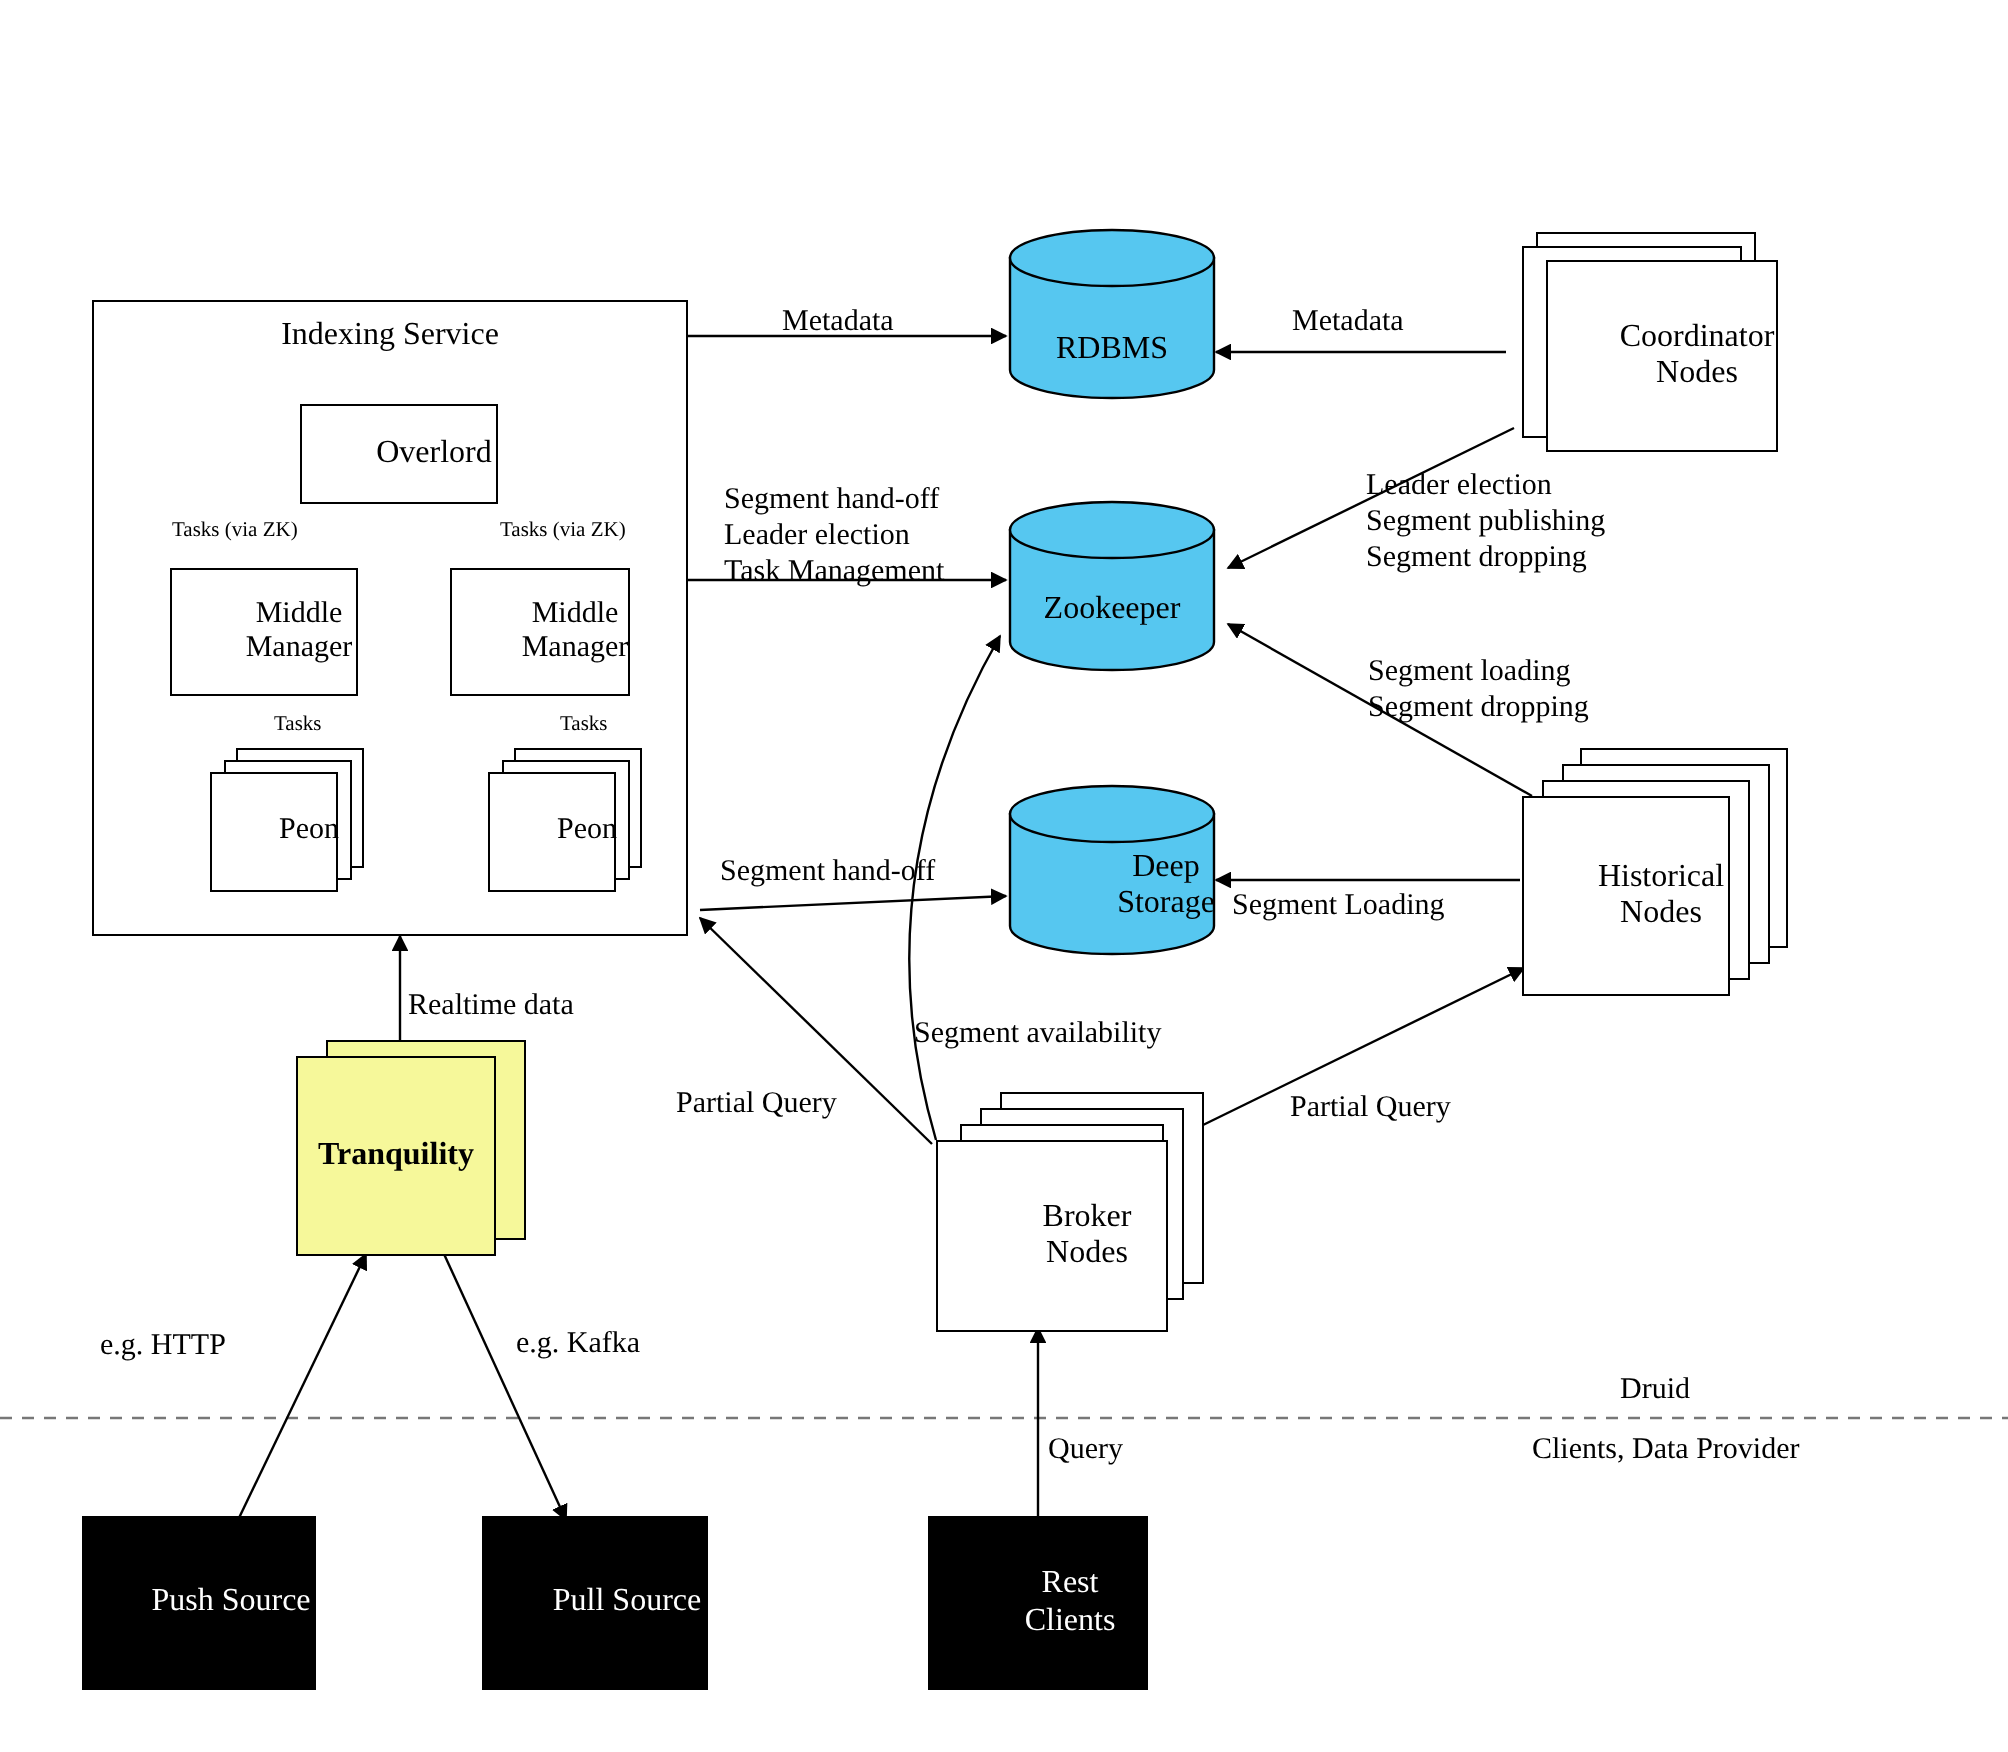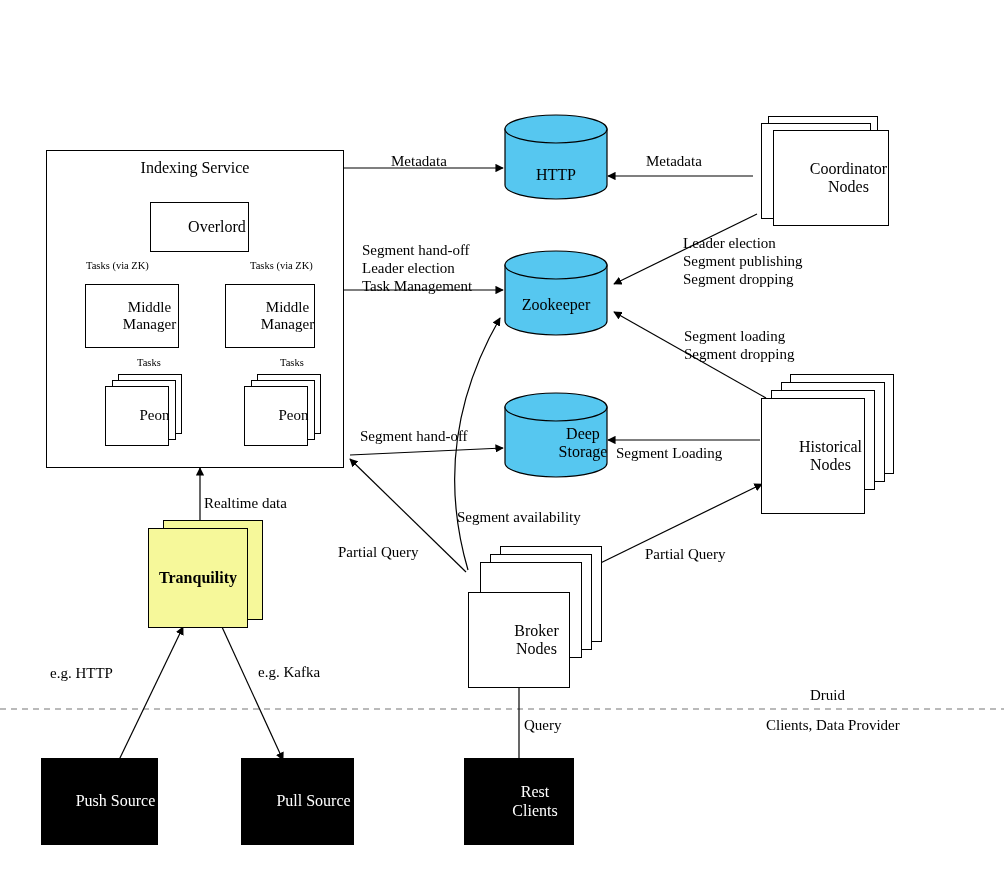--- a/index.html
+++ b/index.html
@@ -164,21 +164,21 @@
   <div class="stack-shadow" style="left:251px; top:380px; width:64px; height:60px;"></div>
   <div class="node box f15" style="left:244px; top:386px; width:64px; height:60px;">
     <span>Peon</span>
   </div>
 
   <div class="cyl" style="left:504px; top:114px; width:104px; height:86px;">
     <svg width="104" height="86" style="position:absolute; left:0; top:0;">
       <path d="M 1 15 L 1 71 A 51 14 0 0 0 103 71 L 103 15 Z" fill="#56c7f0" stroke="#000000" stroke-width="1.2"></path>
       <ellipse cx="52" cy="15" rx="51" ry="14" fill="#56c7f0" stroke="#000000" stroke-width="1.2"></ellipse>
     </svg>
-    <span class="cyl-label f16" style="top:52px;">HTTP</span>
+    <span class="cyl-label f16" style="top:52px;">RDBMS</span>
   </div>
 
   <div class="cyl" style="left:504px; top:250px; width:104px; height:86px;">
     <svg width="104" height="86" style="position:absolute; left:0; top:0;">
       <path d="M 1 15 L 1 71 A 51 14 0 0 0 103 71 L 103 15 Z" fill="#56c7f0" stroke="#000000" stroke-width="1.2"></path>
       <ellipse cx="52" cy="15" rx="51" ry="14" fill="#56c7f0" stroke="#000000" stroke-width="1.2"></ellipse>
     </svg>
     <span class="cyl-label f16" style="top:46px;">Zookeeper</span>
   </div>
 
@@ -194,29 +194,29 @@
   <div class="stack-shadow" style="left:768px; top:116px; width:110px; height:96px;"></div>
   <div class="stack-shadow" style="left:761px; top:123px; width:110px; height:96px;"></div>
   <div class="node box f16" style="left:773px; top:130px; width:116px; height:96px; white-space:pre;">
     <span>Coordinator
 Nodes</span>
   </div>
 
   <div class="stack-shadow" style="left:790px; top:374px; width:104px; height:100px;"></div>
   <div class="stack-shadow" style="left:781px; top:382px; width:104px; height:100px;"></div>
   <div class="stack-shadow" style="left:771px; top:390px; width:104px; height:100px;"></div>
-  <div class="node box f16" style="left:761px; top:398px; width:104px; height:116px; white-space:pre;">
+  <div class="node box f16" style="left:761px; top:398px; width:104px; height:100px; white-space:pre;">
     <span>Historical
 Nodes</span>
   </div>
 
   <div class="stack-shadow" style="left:500px; top:546px; width:102px; height:96px;"></div>
   <div class="stack-shadow" style="left:490px; top:554px; width:102px; height:96px;"></div>
   <div class="stack-shadow" style="left:480px; top:562px; width:102px; height:96px;"></div>
-  <div class="node box f16" style="left:468px; top:592px; width:102px; height:96px; white-space:pre;">
+  <div class="node box f16" style="left:468px; top:570px; width:116px; height:96px; white-space:pre;">
     <span>Broker
 Nodes</span>
   </div>
 
   <div class="stack-shadow" style="left:163px; top:520px; width:100px; height:100px; background:#f6f89a;"></div>
   <div class="node yellow-box f16" style="left:148px; top:528px; width:100px; height:100px;">
     <span>Tranquility</span>
   </div>
 
   <div class="node black-box f16" style="left:41px; top:758px; width:117px; height:87px;">

